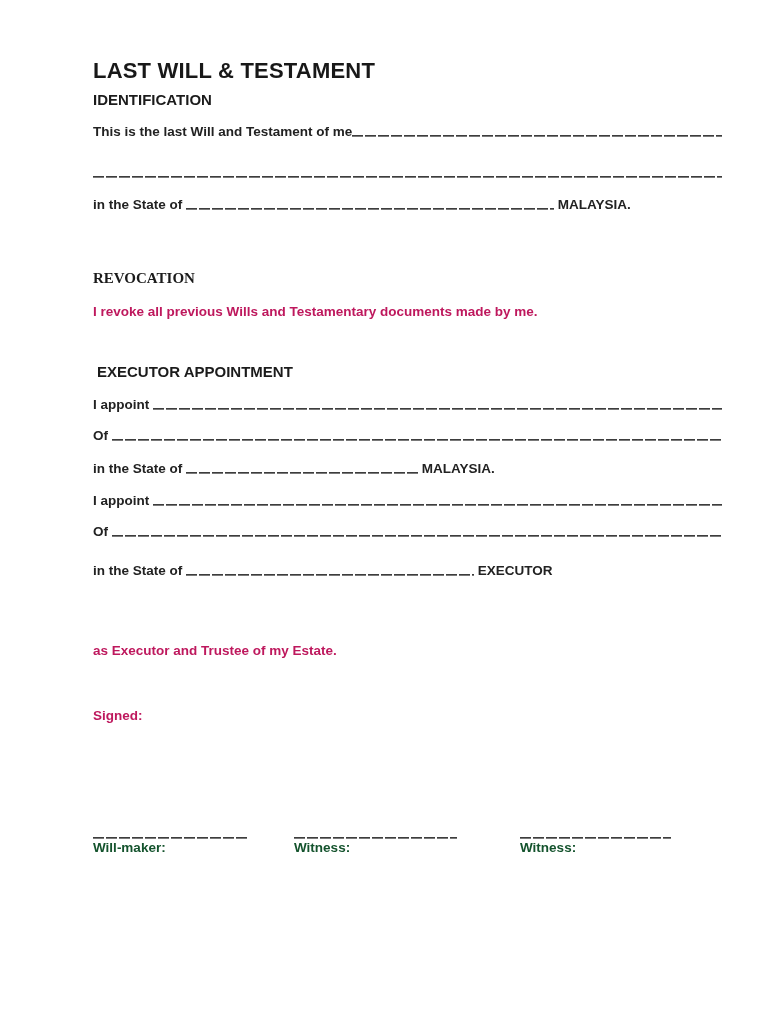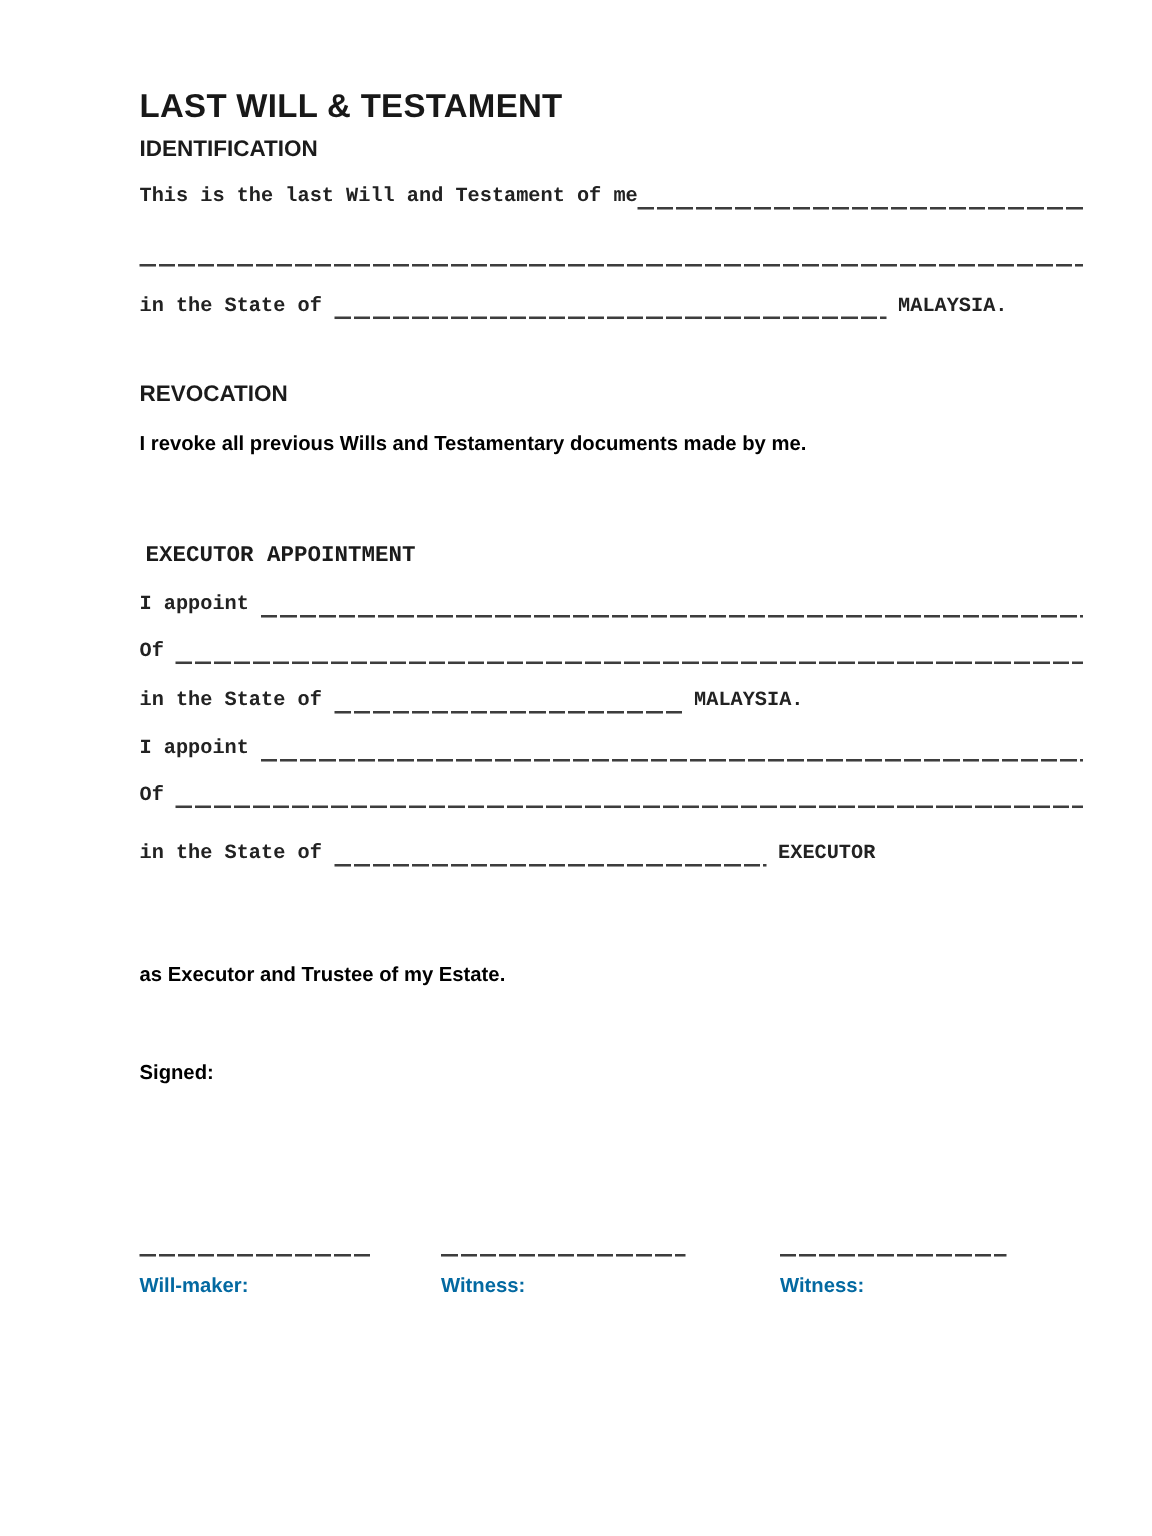--- a/index.html
+++ b/index.html
@@ -26,27 +26,25 @@
     color: #181818;
   }
   .section-heading {
     font-size: 15px;
     font-weight: 700;
     color: #1b1b1b;
   }
   .body-text {
     font-size: 13.5px;
     font-weight: 600;
-    color: #000000;
+    color: #be185d;
     line-height: 21px;
   }
   .row {
     display: flex;
-    align-items: flex-end;
-    font-family: Liberation Mono, monospace;
   }
   .row .prefix, .row .suffix {
     white-space: pre;
     font-size: 13.5px;
     font-weight: 600;
     color: #222222;
     line-height: 18px;
   }
   
   .fill-line {
@@ -57,46 +55,45 @@
     background-position: left bottom 1px;
   }
   .fill-grow { flex: 1 1 auto; }
   .fill-fixed { flex: 0 0 auto; }
 
   
   #heading-identification   { margin-top: 7px; }
   #row-testament            { margin-top: 15px; }
   #row-blank-full           { margin-top: 23px; }
   #row-state-1              { margin-top: 17px; }
-  #heading-revocation       { margin-top: 40px; }
+  #heading-revocation       { margin-top: 56px; font-family: Liberation Serif, serif; }
   #revocation-body          { margin-top: 14px; }
-  #heading-executor         { margin-top: 56px; padding-left: 4px; font-family: Liberation Mono, monospace; }
+  #heading-executor         { margin-top: 41px; padding-left: 4px; }
   #row-appoint-1            { margin-top: 16px; }
   #row-of-1                 { margin-top: 13px; }
   #row-state-2              { margin-top: 15px; }
   #executor-clause          { margin-top: 25px; width: 575px; }
   #row-appoint-2            { margin-top: 14px; }
   #row-of-2                 { margin-top: 13px; }
   #row-state-3              { margin-top: 21px; }
   #executor-closing         { margin-top: 60px; }
   #signed-label             { margin-top: 44px; }
   .signature-block {
     margin-top: 100px;
     display: flex;
     width: 578px;
   }
   .signature-col { display: flex; flex-direction: column; }
   .signature-col .sig-line {
     height: 14px;
   }
   .signature-col .sig-label {
-    margin-top: 10px;
     font-size: 13.5px;
     font-weight: 600;
-    color: #0369a1;
+    color: #14532d;
   }
   #sig-col-0 { width: 155px; }
   #sig-col-1 { width: 163px; margin-left: 46px; }
   #sig-col-2 { width: 151px; margin-left: 63px; }
 </style>
 </head>
 <body>
 
 <div class="page">
 

